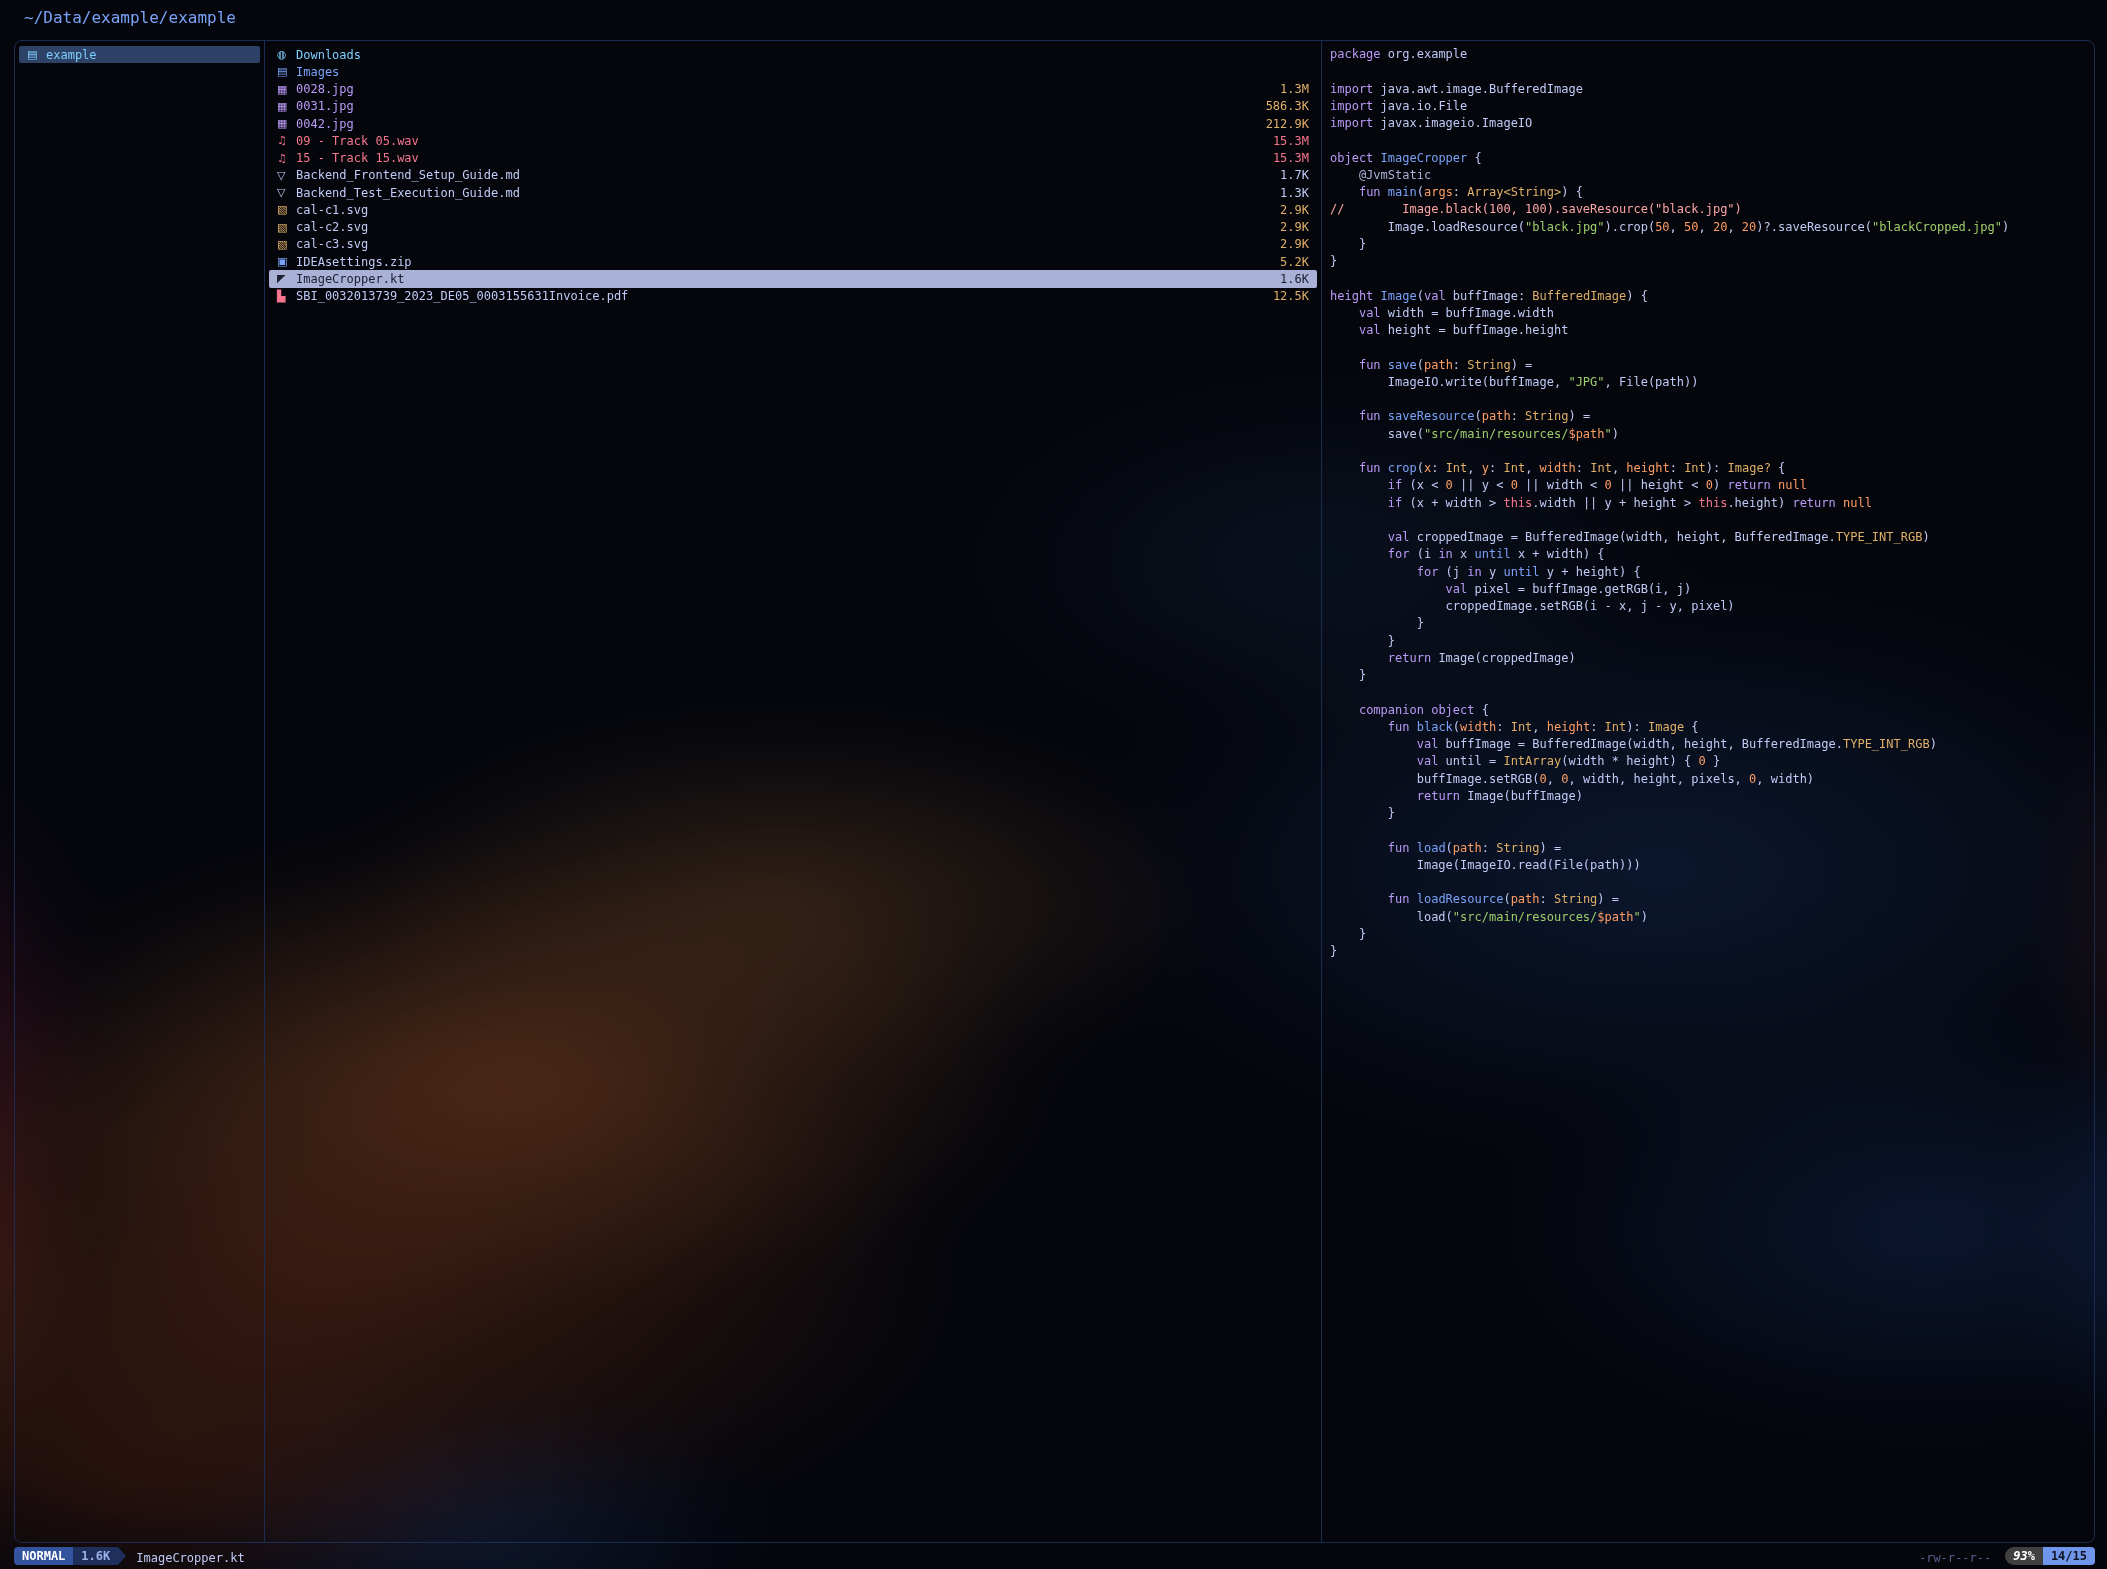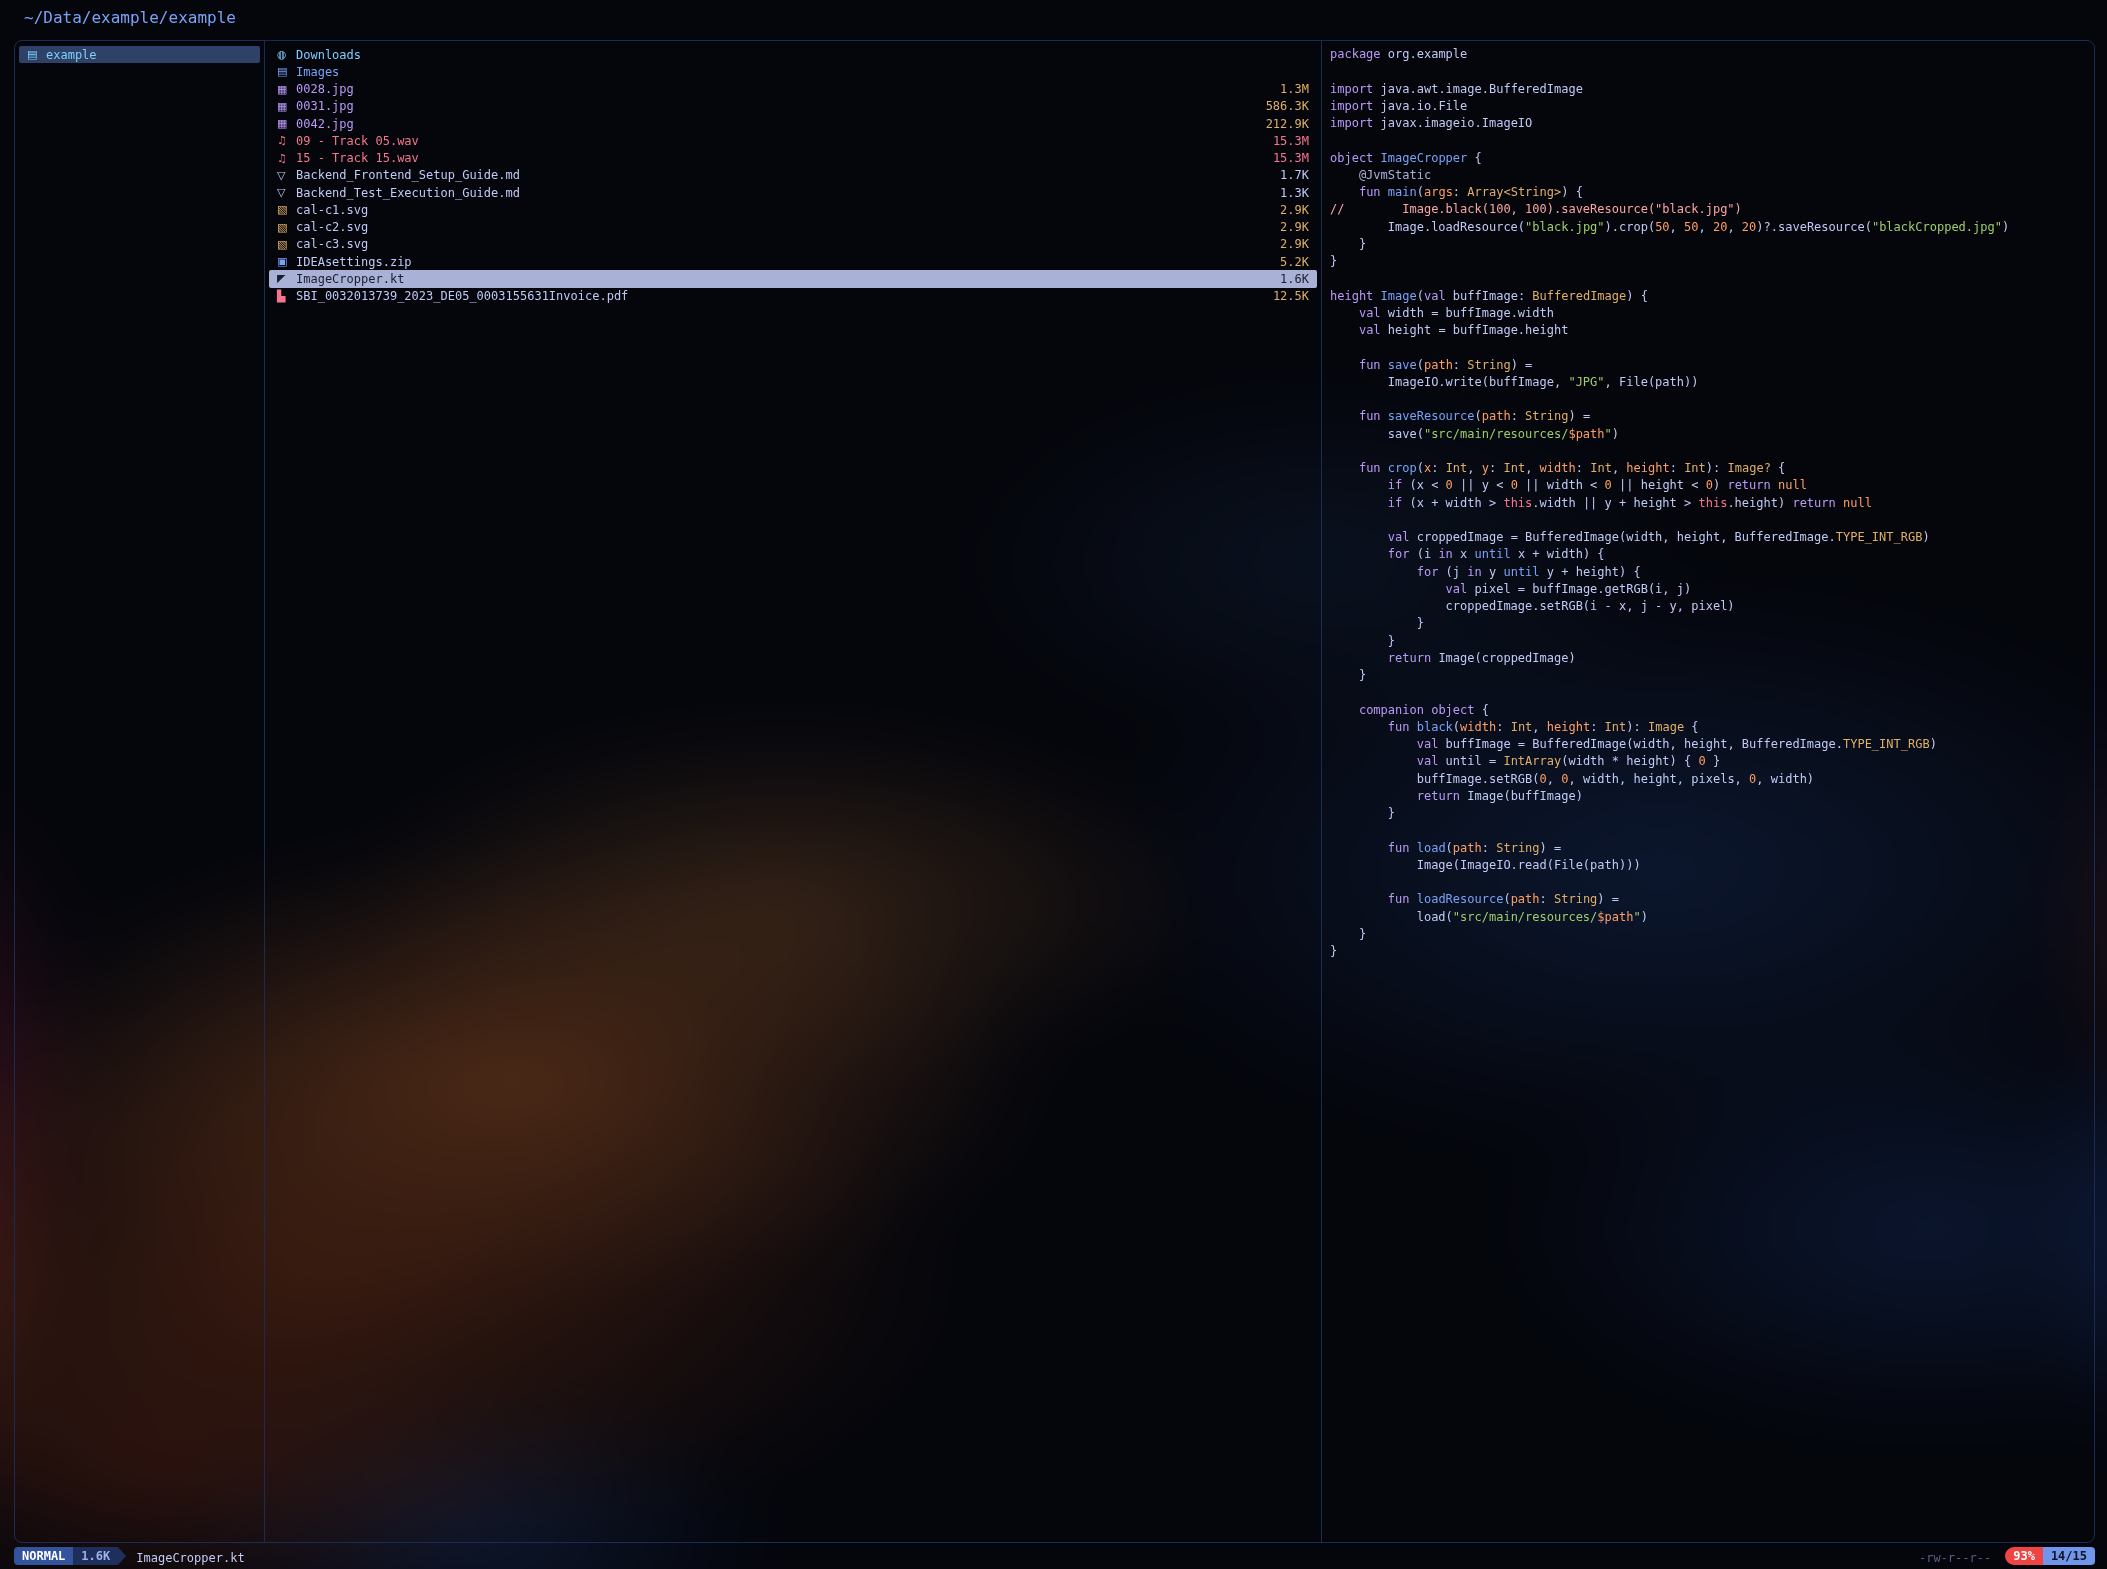--- a/index.html
+++ b/index.html
@@ -67,21 +67,21 @@
   .status-bar { position:absolute; left:14px; right:12px; bottom:4px; height:20px;
       display:flex; align-items:center; justify-content:space-between; font-size:12px; }
   .sb-left, .sb-right { display:flex; align-items:flex-end; height:100%; }
   .chip { display:flex; align-items:center; height:18px; padding:0 8px; font-weight:bold; }
   .chip.mode { background:#33539e; color:#ffffff; border-radius:4px 0 0 4px; }
   .chip.size { background:#1f2f5c; color:#9db2e8; }
   .sb-tri-right { width:0; height:0; border-top:9px solid transparent;
       border-bottom:9px solid transparent; border-left:8px solid #1f2f5c; }
   .sb-filename { margin-left:10px; color:#c0caf5; }
   .sb-perms { color:#565f89; margin-right:14px; }
-  .chip.percent { background:#ef4444; color:#ffffff; border-radius:10px 0 0 10px; }
+  .chip.percent { background:#404040; color:#ffffff; border-radius:10px 0 0 10px;font-style:italic; }
   .chip.position { background:#6f96ea; color:#10131f; border-radius:0 4px 4px 0; }
 </style>
 </head>
 <body>
 
 <div id="wallpaper"></div>
 <div id="overlay"></div>
 
 <div class="title-bar">~/Data/example/example</div>
 

